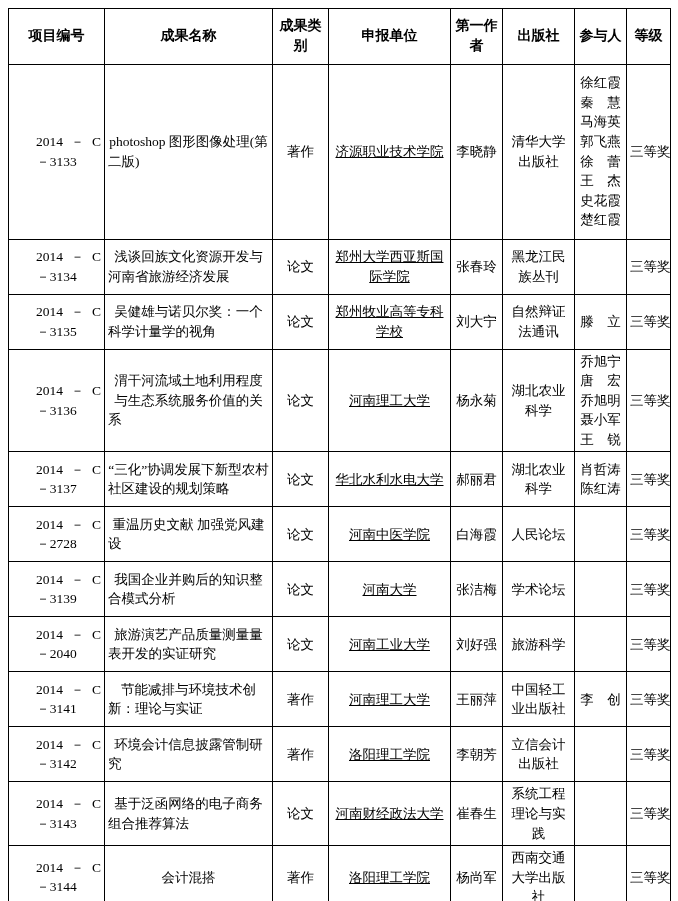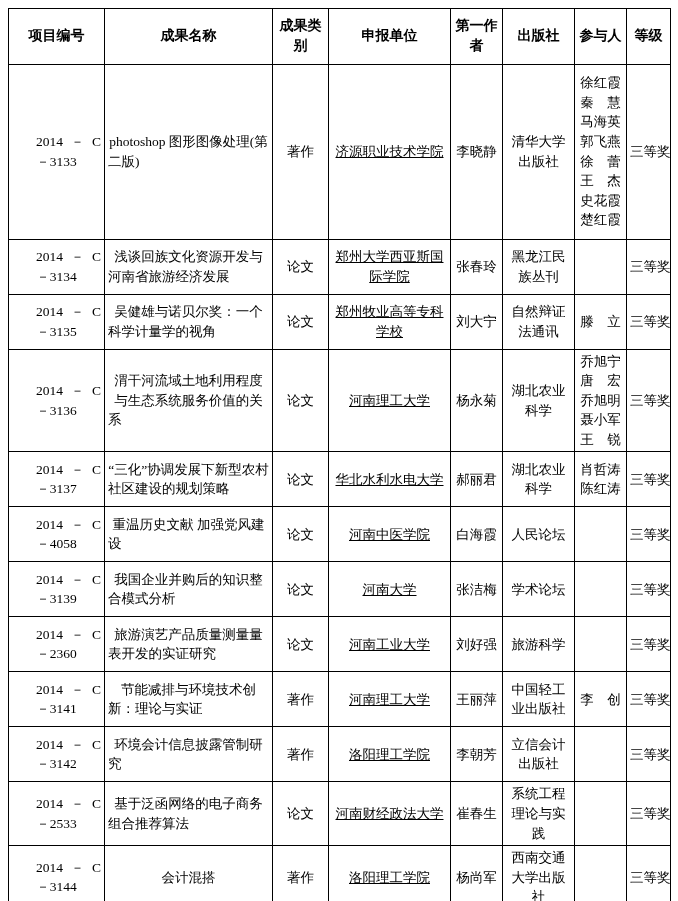--- a/index.html
+++ b/index.html
@@ -222,21 +222,21 @@
           </td>
           <td class="cell-grade">三等奖</td>
         </tr>
         <tr style="height: 55px;">
           <td class="cell-id">
             <span class="idline">
               <span>2014</span>
               <span>－</span>
               <span>C</span>
             </span>
-            <span class="idline2">－4058</span>
+            <span class="idline2">－2728</span>
           </td>
           <td class="cell-title">重温历史文献 加强党风建设</td>
           <td>论文</td>
           <td class="cell-unit">河南中医学院</td>
           <td class="cell-author">白海霞</td>
           <td class="cell-press">人民论坛</td>
           <td class="cell-part"></td>
           <td class="cell-grade">三等奖</td>
         </tr>
         <tr style="height: 55px;">
@@ -256,21 +256,21 @@
           <td class="cell-part"></td>
           <td class="cell-grade">三等奖</td>
         </tr>
         <tr style="height: 55px;">
           <td class="cell-id">
             <span class="idline">
               <span>2014</span>
               <span>－</span>
               <span>C</span>
             </span>
-            <span class="idline2">－2360</span>
+            <span class="idline2">－2040</span>
           </td>
           <td class="cell-title">旅游演艺产品质量测量量表开发的实证研究</td>
           <td>论文</td>
           <td class="cell-unit">河南工业大学</td>
           <td class="cell-author">刘好强</td>
           <td class="cell-press">旅游科学</td>
           <td class="cell-part"></td>
           <td class="cell-grade">三等奖</td>
         </tr>
         <tr style="height: 55px;">
@@ -309,21 +309,21 @@
           <td class="cell-part"></td>
           <td class="cell-grade">三等奖</td>
         </tr>
         <tr style="height: 55px;">
           <td class="cell-id">
             <span class="idline">
               <span>2014</span>
               <span>－</span>
               <span>C</span>
             </span>
-            <span class="idline2">－2533</span>
+            <span class="idline2">－3143</span>
           </td>
           <td class="cell-title">基于泛函网络的电子商务组合推荐算法</td>
           <td>论文</td>
           <td class="cell-unit">河南财经政法大学</td>
           <td class="cell-author">崔春生</td>
           <td class="cell-press">系统工程理论与实践</td>
           <td class="cell-part"></td>
           <td class="cell-grade">三等奖</td>
         </tr>
         <tr style="height: 55px;">

